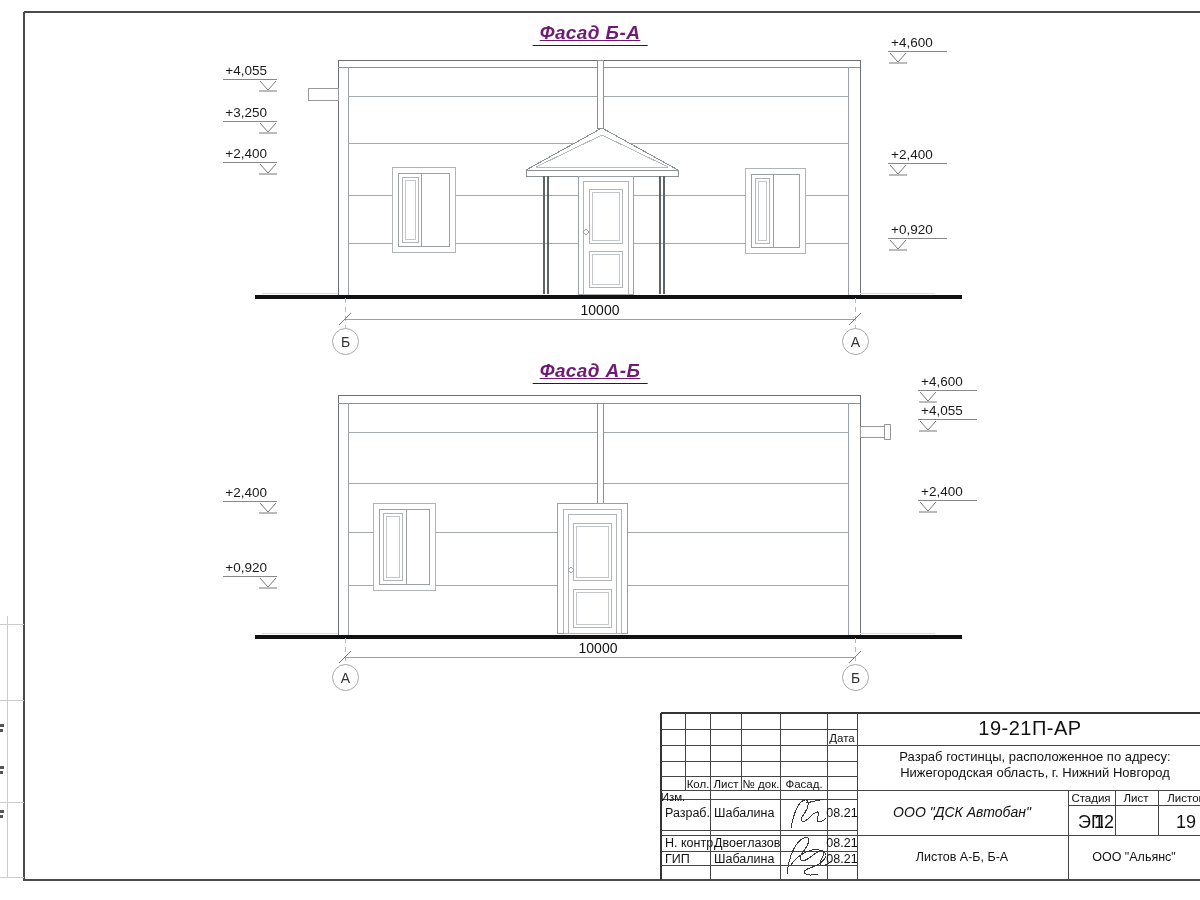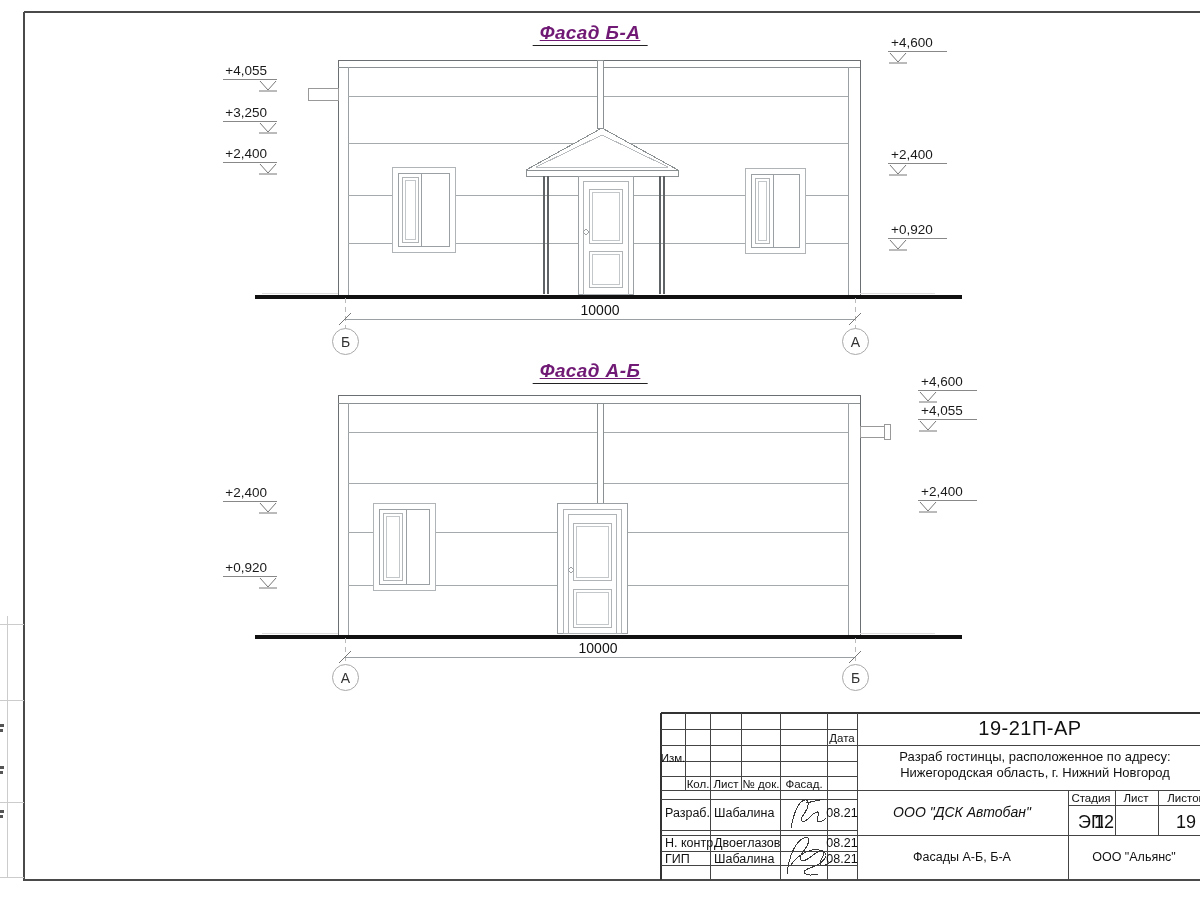--- a/index.html
+++ b/index.html
@@ -315,41 +315,41 @@
 
   <div class="bubble" style="left:332px; top:328px">Б</div>
   <div class="bubble" style="left:842px; top:328px">А</div>
   <div class="bubble" style="left:332px; top:664px">А</div>
   <div class="bubble" style="left:842px; top:664px">Б</div>
 
   <div class="tb tbc tb-code" style="left:1030px; top:717px">19-21П-АР</div>
   <div class="tb tbc tb-addr" style="left:1035px; top:749px">Разраб гостинцы, расположенное по адресу:</div>
   <div class="tb tbc tb-addr" style="left:1035px; top:765px">Нижегородская область, г. Нижний Новгород</div>
 
-  <div class="tb tbc tb-head" style="left:673px; top:752px">Изм.</div>
+  <div class="tb tbc tb-head" style="left:673px; top:791px">Изм.</div>
   <div class="tb tbc tb-head" style="left:698px; top:778px">Кол.</div>
   <div class="tb tbc tb-head" style="left:726px; top:778px">Лист</div>
   <div class="tb tbc tb-head" style="left:761px; top:778px">№ док.</div>
   <div class="tb tbc tb-head" style="left:804px; top:778px">Фасад.</div>
   <div class="tb tbc tb-head" style="left:842px; top:732px">Дата</div>
 
   <div class="tb" style="left:665px; top:806px">Разраб.</div>
   <div class="tb" style="left:714px; top:806px">Шабалина</div>
   <div class="tb tbc" style="left:842px; top:806px">08.21</div>
 
   <div class="tb" style="left:665px; top:836px">Н. контр.</div>
   <div class="tb" style="left:714px; top:836px">Двоеглазов</div>
   <div class="tb tbc" style="left:842px; top:836px">08.21</div>
 
   <div class="tb" style="left:665px; top:852px">ГИП</div>
   <div class="tb" style="left:714px; top:852px">Шабалина</div>
   <div class="tb tbc" style="left:842px; top:852px">08.21</div>
 
   <div class="tb tbc tb-org" style="left:962px; top:804px">ООО "ДСК Автобан"</div>
-  <div class="tb tbc" style="left:962px; top:850px">Фасады А-Б, Б-А</div>
+  <div class="tb tbc" style="left:962px; top:850px">Листов А-Б, Б-А</div>
   <div class="tb tbc" style="left:1134px; top:850px">ООО "Альянс"</div>
 
   <div class="tb tbc tb-head" style="left:1091px; top:792px">Стадия</div>
   <div class="tb tbc tb-head" style="left:1136px; top:792px">Лист</div>
   <div class="tb tbc tb-head" style="left:1186px; top:792px">Листов</div>
   <div class="tb tbc tb-big" style="left:1091px; top:812px">ЭП</div>
   <div class="tb tbc tb-big" style="left:1104px; top:812px">12</div>
   <div class="tb tbc tb-big" style="left:1186px; top:812px">19</div>
 
 </div>

